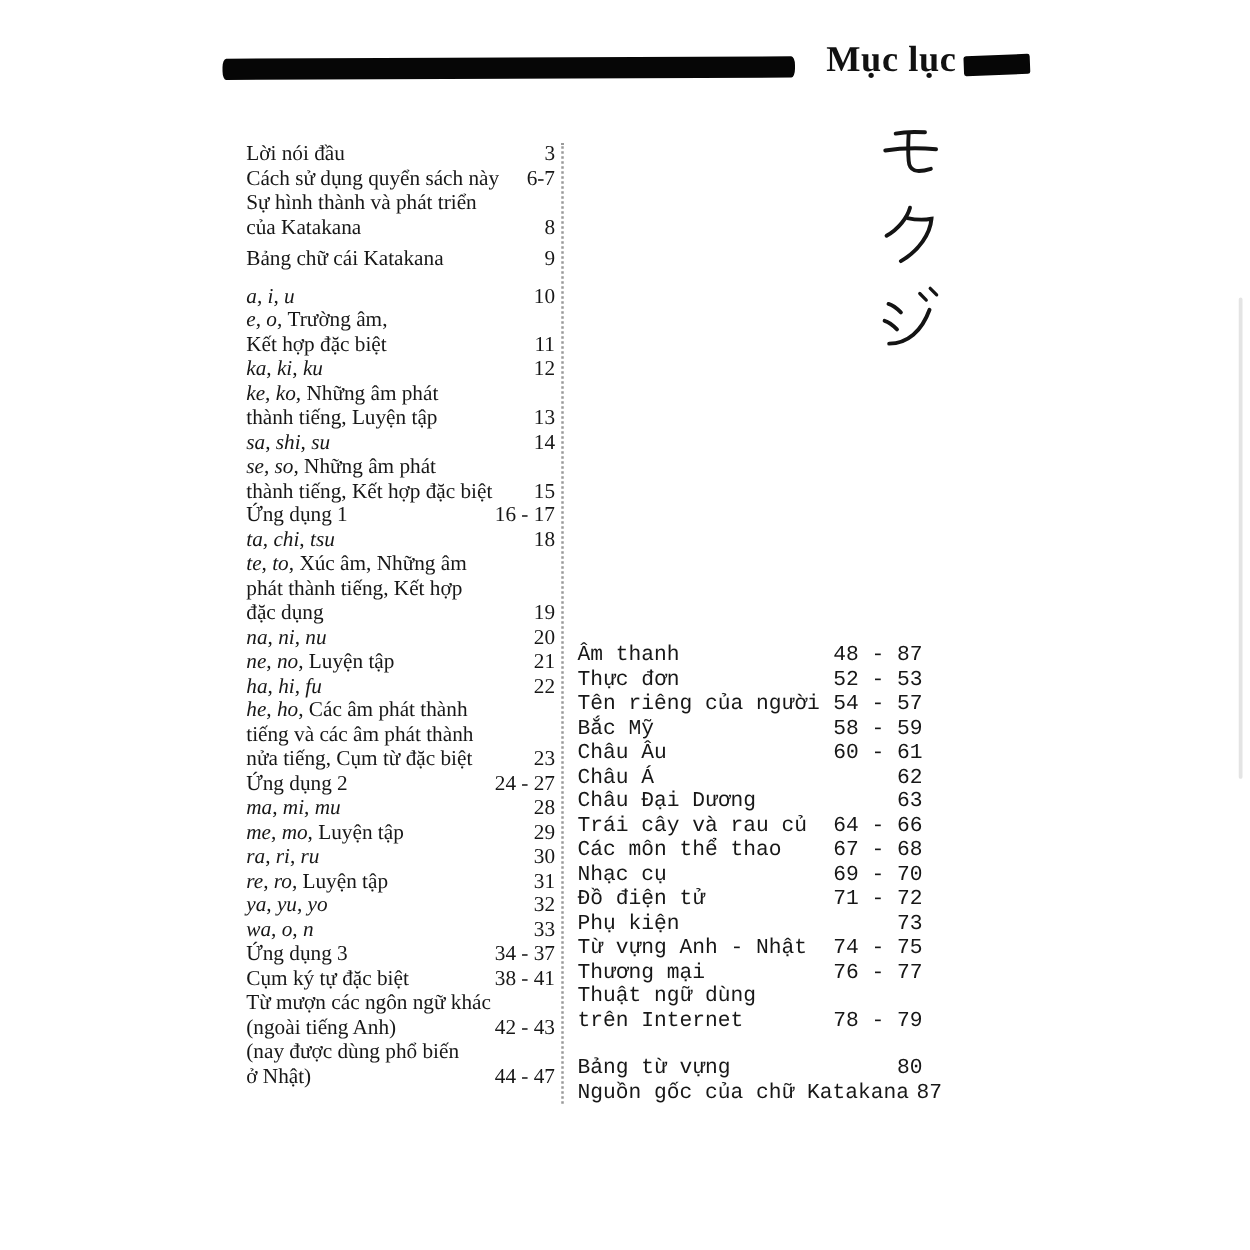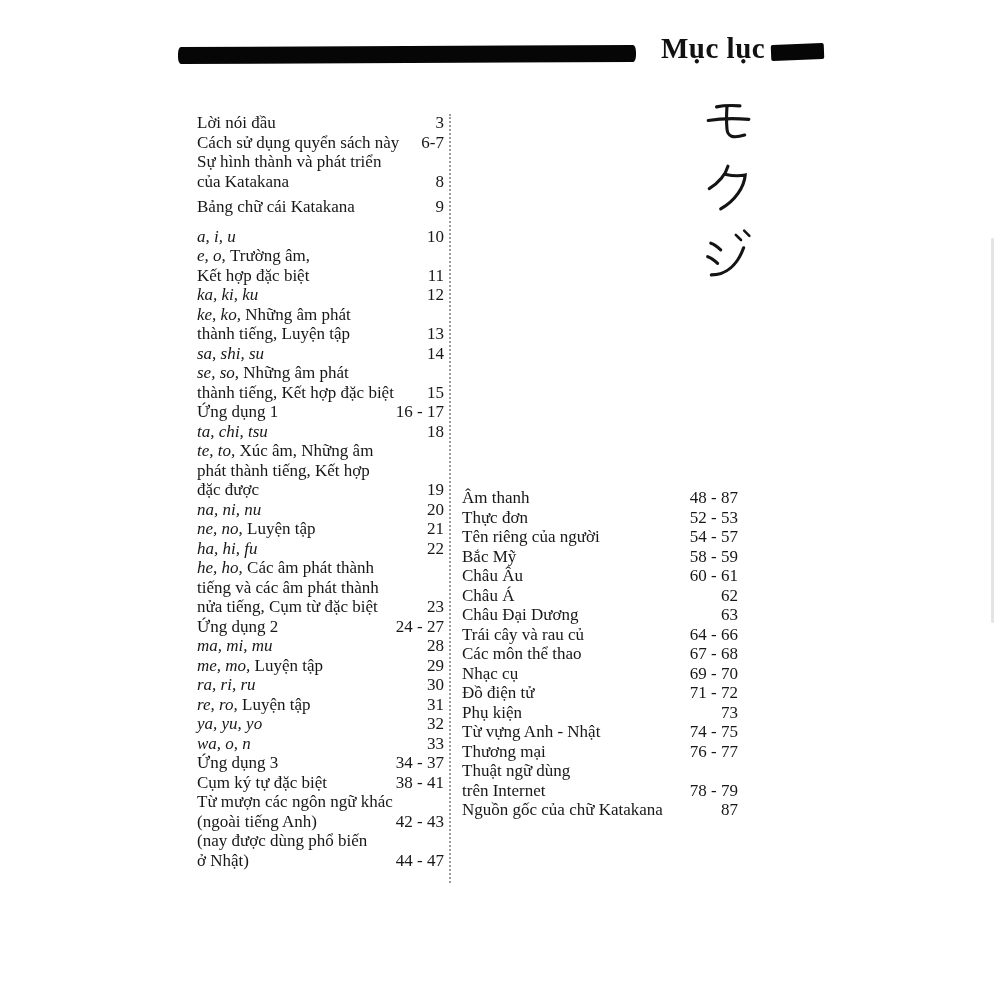--- a/index.html
+++ b/index.html
@@ -26,21 +26,21 @@
   .jp-title svg { width:50px; height:50px; display:block; }
   .jp-title path, .jp-title line { stroke:#141414; fill:none; stroke-linecap:round; }
   
   .divider {
     position:absolute; left:449px; top:114px; height:780px; width:0;
     border-left:2px dotted #9a9a9a;
   }
   
   .col { position:absolute; font-size:17px; line-height:19.5px; color:#171717; }
   .col-left  { left:197px; top:113px; width:247px; }
-  .col-right { left:462px; top:488px; width:276px; }
+  .col-right { left:462px; top:515px; width:276px;font-family:Liberation Mono, monospace; }
   .entry { }
   .gap-small  { margin-top:6px; }
   .gap-medium { margin-top:10px; }
   .gap-large  { margin-top:18px; }
   .line { display:flex; justify-content:space-between; align-items:center; }
   .line .txt { white-space:nowrap; }
   .line .pg  { white-space:nowrap; padding-left:6px; }
   .it { font-style:italic; }
   
   .footer-rule {
@@ -174,21 +174,21 @@
         </div>
       </div>
       <div class="entry">
         <div class="line">
           <span class="txt"><span class="it">te, to, </span><span>Xúc âm, Những âm</span></span>
         </div>
         <div class="line">
           <span class="txt"><span>phát thành tiếng, Kết hợp</span></span>
         </div>
         <div class="line">
-          <span class="txt"><span>đặc được</span></span>
+          <span class="txt"><span>đặc dụng</span></span>
           <span class="pg">19</span>
         </div>
       </div>
       <div class="entry">
         <div class="line">
           <span class="txt"><span class="it">na, ni, nu</span></span>
           <span class="pg">20</span>
         </div>
       </div>
       <div class="entry">
@@ -373,20 +373,26 @@
           <span class="pg">76 - 77</span>
         </div>
       </div>
       <div class="entry">
         <div class="line">
           <span class="txt"><span>Thuật ngữ dùng</span></span>
         </div>
         <div class="line">
           <span class="txt"><span>trên Internet</span></span>
           <span class="pg">78 - 79</span>
+        </div>
+      </div>
+      <div class="entry gap-large">
+        <div class="line">
+          <span class="txt"><span>Bảng từ vựng</span></span>
+          <span class="pg">80</span>
         </div>
       </div>
       <div class="entry">
         <div class="line">
           <span class="txt"><span>Nguồn gốc của chữ Katakana</span></span>
           <span class="pg">87</span>
         </div>
       </div>
     </div>
 

